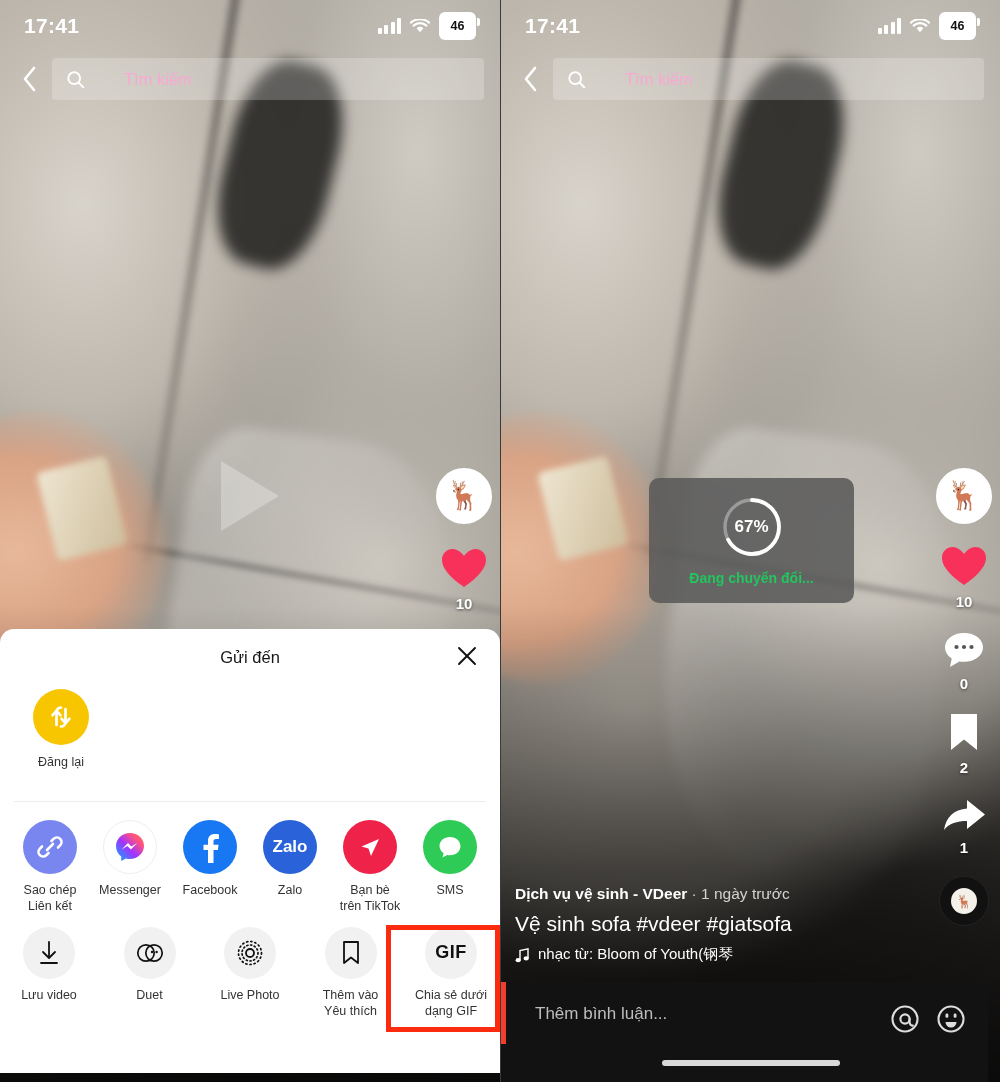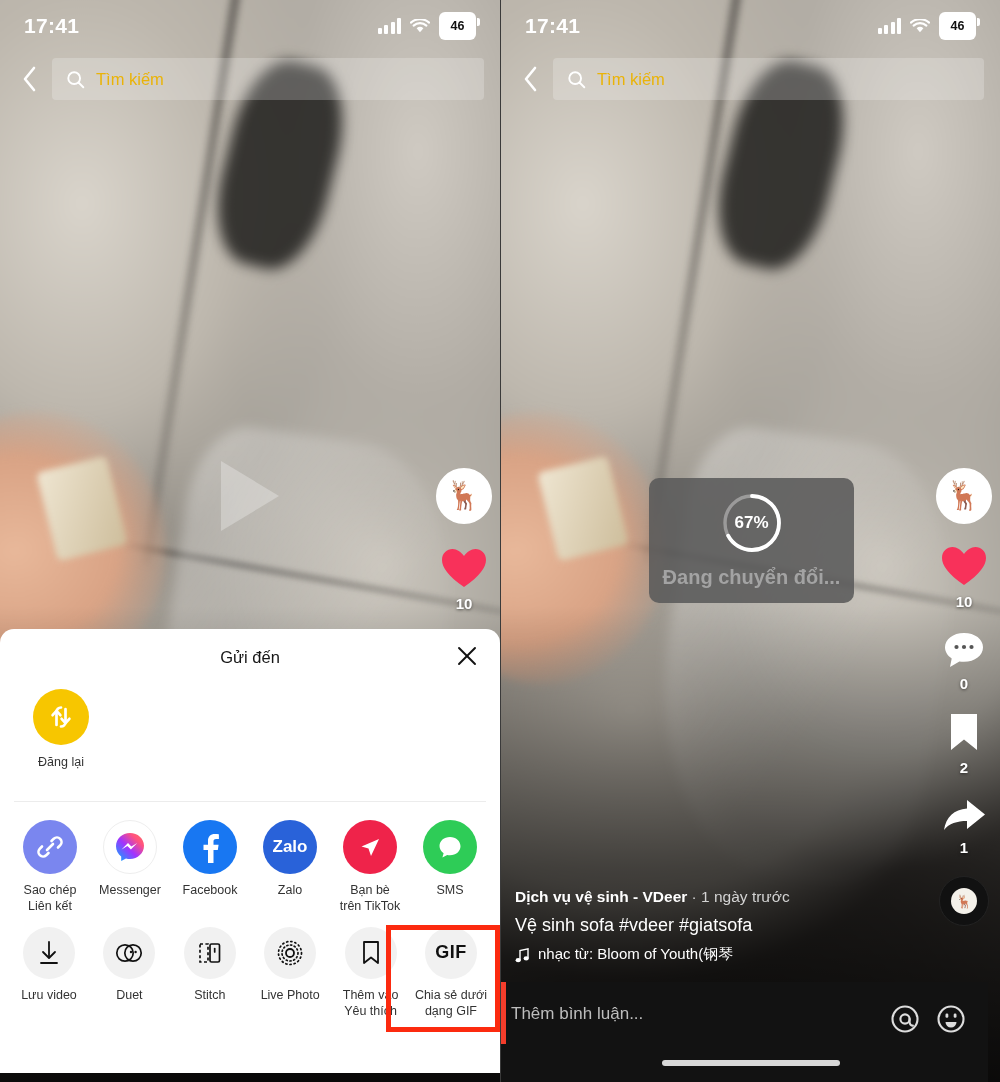--- a/index.html
+++ b/index.html
@@ -89,21 +89,21 @@
   .search-row {
     position: absolute; left: 0; right: 0; top: 56px; height: 46px;
     display: flex; align-items: center; gap: 10px; padding: 0 16px; z-index: 30;
   }
   .back-btn { width: 26px; height: 42px; display: flex; align-items: center; justify-content: center; }
   .search-field {
     flex: 1; height: 42px; border-radius: 4px;
     background: rgba(255,255,255,.22);
     display: flex; align-items: center; gap: 11px; padding: 0 14px;
   }
-  .search-ph { color: #eab308; font-size: 16.5px; }
+  .search-ph { color: #f9a8d4; font-size: 16.5px; margin-left: 28px; }
 
   
   .play-overlay {
     position: absolute; left: 50%; top: 46%; transform: translate(-50%,-50%);
     z-index: 20; opacity: .55;
   }
 
   
   .rail {
     position: absolute; right: 8px; z-index: 25;
@@ -134,37 +134,37 @@
   .toast {
     position: absolute; left: 148px; top: 478px; width: 205px; height: 125px;
     background: rgba(90,90,90,.88); border-radius: 10px; z-index: 40;
     display: flex; flex-direction: column; align-items: center; justify-content: center; gap: 12px;
   }
   .ring-wrap { position: relative; width: 62px; height: 62px; }
   .ring-pct {
     position: absolute; inset: 0; display: flex; align-items: center; justify-content: center;
     color: #fff; font-size: 17px; font-weight: bold;
   }
-  .toast-label { color: #a3a3a3; font-size: 20px; font-weight: bold; }
+  .toast-label { color: #22c55e; font-size: 14px; font-weight: bold; }
 
   
   .caption {
     position: absolute; left: 14px; right: 92px; bottom: 118px; z-index: 25; color: #fff;
   }
   .cap-line1 { font-size: 15.5px; margin-bottom: 9px; }
   .cap-author { font-weight: bold; }
   .cap-time { color: #d3d3d3; }
-  .cap-desc { font-size: 18px; margin-bottom: 9px; }
+  .cap-desc { font-size: 21px; margin-bottom: 9px; }
   .cap-music { font-size: 15px; display: flex; align-items: center; gap: 8px; }
 
   
   .comment-bar {
     position: absolute; left: 0; right: 12px; bottom: 0; height: 100px;
     background: #121212; z-index: 30;
-    display: flex; align-items: flex-start; padding: 22px 22px 0 10px; gap: 14px;
+    display: flex; align-items: flex-start; padding: 22px 22px 0 34px; gap: 14px;
   }
   .comment-ph { flex: 1; color: #bdbdbd; font-size: 17px; }
   .comment-bar .icons { display: flex; gap: 16px; align-items: center; }
   .red-edge {
     position: absolute; left: 0; top: 0; width: 5px; height: 62px; background: #f43d2b; z-index: 31;
   }
   .home-ind {
     position: absolute; left: 50%; bottom: 16px; transform: translateX(-50%);
     width: 178px; height: 6px; border-radius: 3px; background: #d8d8d8; z-index: 32;
   }
@@ -389,30 +389,20 @@
               <circle cx="11" cy="12" r="8.2" stroke="#111" stroke-width="1.7" fill="none"></circle>
               <circle cx="19" cy="12" r="8.2" stroke="#111" stroke-width="1.7" fill="none"></circle>
               <circle cx="17" cy="11" r="1.2" fill="#111"></circle>
               <circle cx="21.6" cy="11" r="1.2" fill="#111"></circle>
             </svg>
           </div>
           <span class="tile-label">Duet</span>
         </div>
         <div class="act-tile">
           <div class="act-circle">
-            <svg width="28" height="28" viewBox="0 0 28 28">
-              <rect x="4" y="5" width="8" height="18" stroke="#111" stroke-width="1.7" fill="none" stroke-dasharray="3 2.4"></rect>
-              <rect x="14" y="5" width="9.5" height="18" rx="1.5" stroke="#111" stroke-width="1.7" fill="none"></rect>
-              <line x1="18.7" y1="9.5" x2="18.7" y2="13" stroke="#111" stroke-width="1.7" stroke-linecap="round"></line>
-            </svg>
-          </div>
-          <span class="tile-label">Stitch</span>
-        </div>
-        <div class="act-tile">
-          <div class="act-circle">
             <svg width="30" height="30" viewBox="0 0 30 30">
               <circle cx="15" cy="15" r="4" stroke="#111" stroke-width="1.8" fill="none"></circle>
               <circle cx="15" cy="15" r="8" stroke="#111" stroke-width="1.7" fill="none" stroke-dasharray="1.2 2.6" stroke-linecap="round"></circle>
               <circle cx="15" cy="15" r="11.5" stroke="#111" stroke-width="1.7" fill="none" stroke-dasharray="1.2 3" stroke-linecap="round"></circle>
             </svg>
           </div>
           <span class="tile-label">Live Photo</span>
         </div>
         <div class="act-tile">
           <div class="act-circle">

